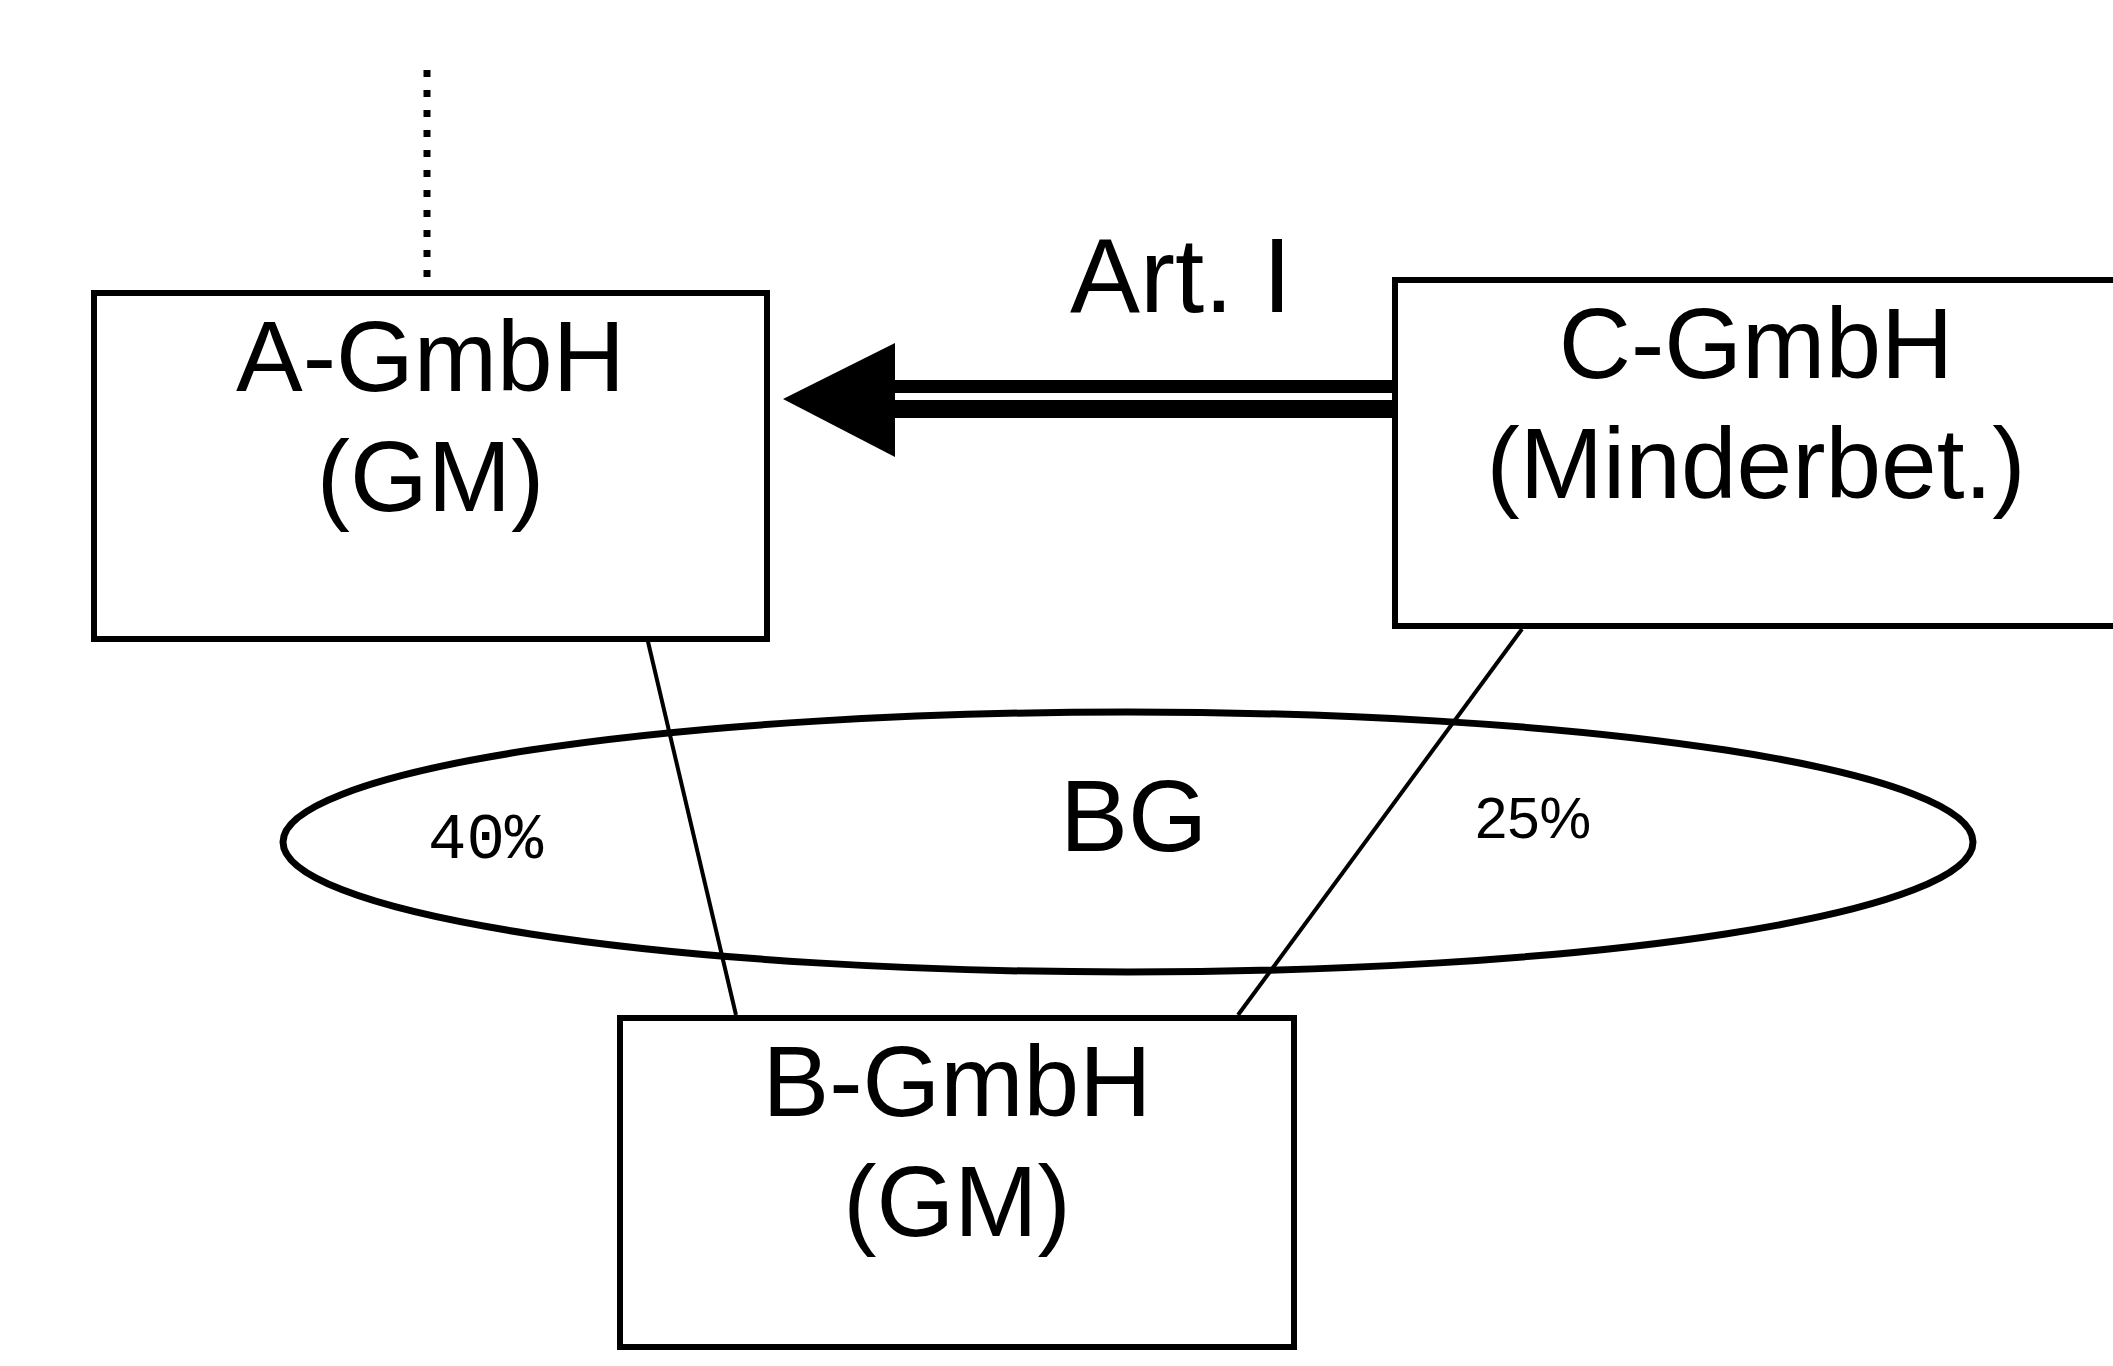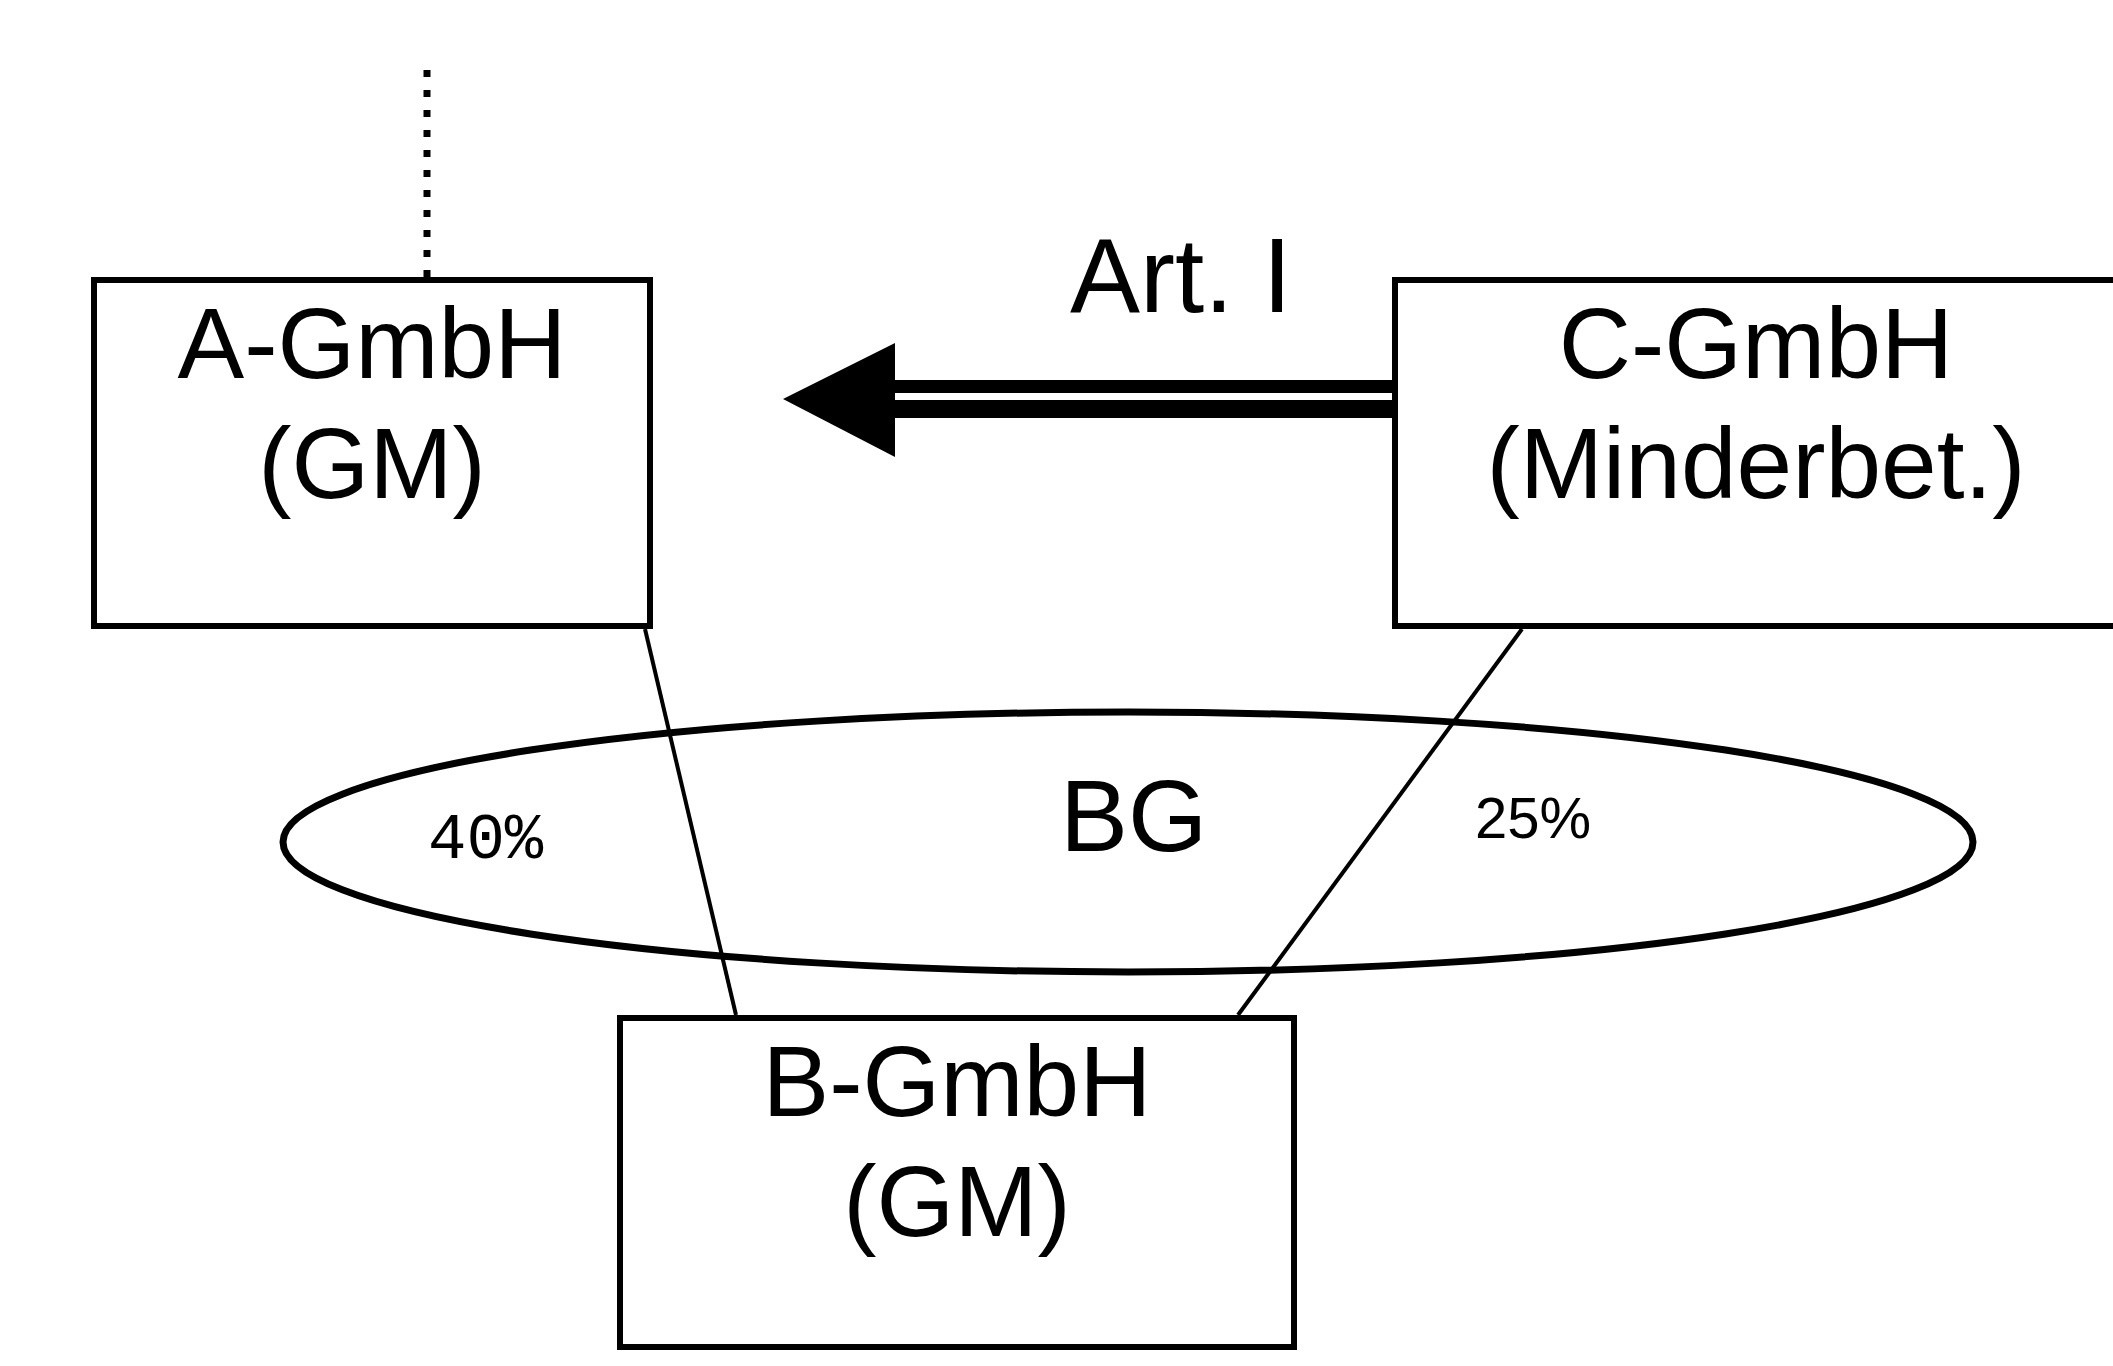--- a/index.html
+++ b/index.html
@@ -26,21 +26,21 @@
   .node {
     position: absolute;
     box-sizing: border-box;
     border: 6px solid #000000;
     background: #ffffff;
     text-align: center;
     font-size: 100px;
     line-height: 120px;
     white-space: nowrap;
   }
-  #node-a { left: 91px;   top: 277px;  width: 562px; height: 352px; }
+  #node-a { left: 91px;   top: 290px;  width: 679px; height: 352px; }
   #node-c { left: 1392px; top: 277px;  width: 728px; height: 352px; }
   #node-b { left: 617px;  top: 1015px; width: 680px; height: 335px; }
   .label {
     position: absolute;
     line-height: 1;
     white-space: nowrap;
   }
   #label-art { left: 1070px; top: 223px; font-size: 105px; }
   #label-bg  { left: 1060px; top: 765px; font-size: 102px; text-align: center; }
   #label-40  { left: 428px;  top: 809px; font-size: 64px; font-family: Liberation Mono, monospace; }

